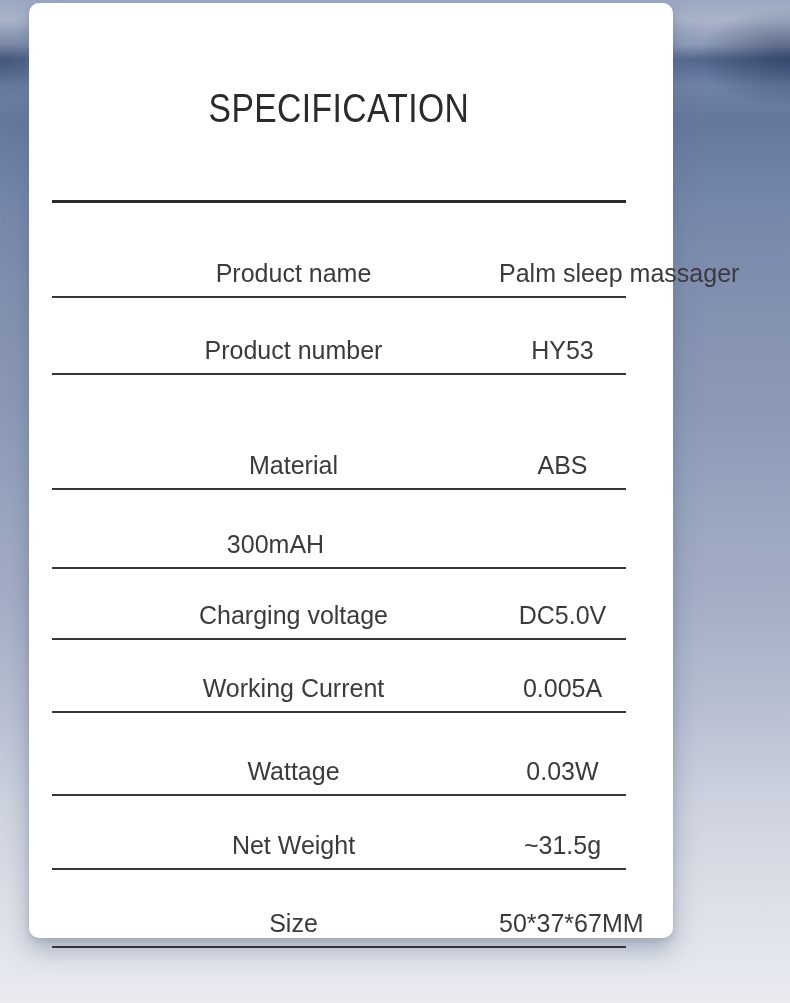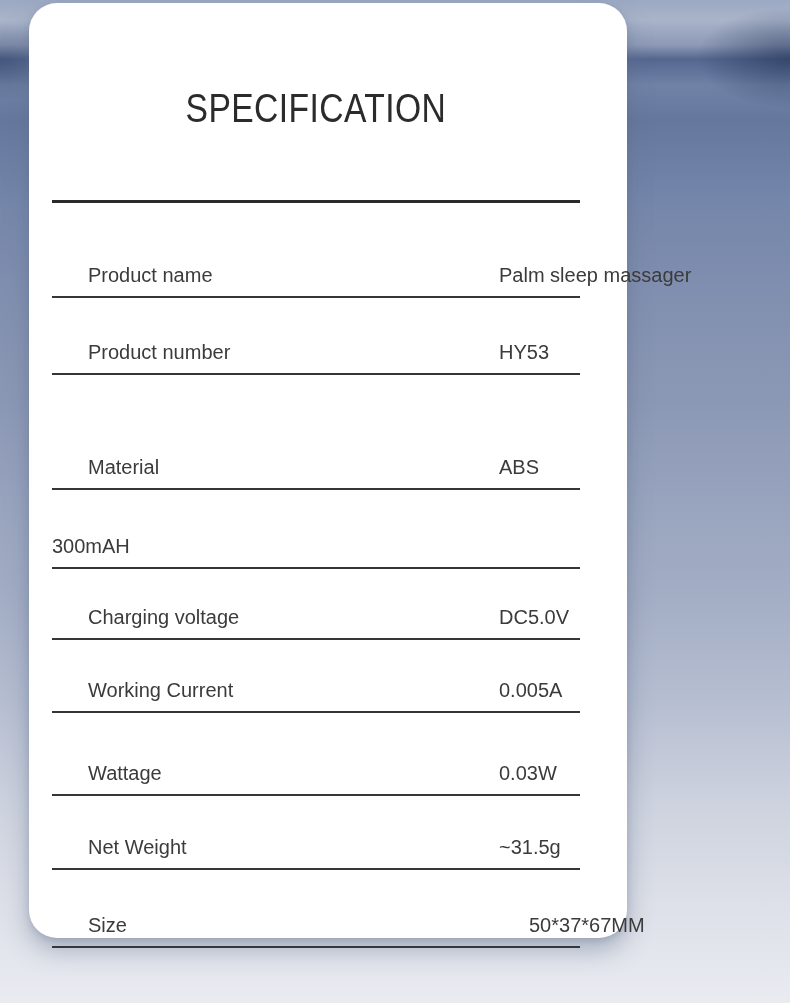--- a/index.html
+++ b/index.html
@@ -27,25 +27,26 @@
         #98a4be 50%,
         #a4aec5 60%,
         #b6bed1 70%,
         #cdd2de 80%,
         #dde0e8 90%,
         var(--bg_bottom, #e9ebf1) 100%);
   }
   .card {
     position: absolute;
     left: 29px; top: 3px;
-    width: 598px; height: 935px;
+    width: 644px; height: 935px;
     background: var(--card, #ffffff);
-    border-radius: 28px;
+    border-radius: 10px;
     box-shadow: 0 12px 26px rgba(96, 110, 140, 0.45), 0 3px 6px rgba(96, 110, 140, 0.22);
     box-sizing: border-box;
+    text-align: center;
   }
   .rule-area {
     margin: 0 47px 0 23px;   
   }
   .title-block {
     height: 183px;
     box-sizing: content-box;
     display: flex;
     align-items: center;
     justify-content: center;
@@ -71,23 +72,23 @@
   }
   
   .spec-table .row:nth-child(1) { height: 95px; }
   .spec-table .row:nth-child(2) { height: 77px; }
   .spec-table .row:nth-child(3) { height: 79px; margin-top: 36px; }
   .spec-table .row:nth-child(4) { height: 79px; }
   .spec-table .row:nth-child(5) { height: 71px; }
   .spec-table .row:nth-child(6) { height: 73px; }
   .spec-table .row:nth-child(7) { height: 83px; }
   .spec-table .row:nth-child(8) { height: 74px; }
-  .spec-table .row:nth-child(9) { height: 78px; gap: 30px; }
+  .spec-table .row:nth-child(9) { height: 78px; }
   .cell {
-    font-size: 20px;
+    font-size: 25px;
     line-height: 1.08;
     color: var(--body_text, #3b3b3b);
     white-space: nowrap;
   }
   .cell.label { padding-left: 36px; }
 </style>
 </head>
 <body>
 
 <div class="screen">

